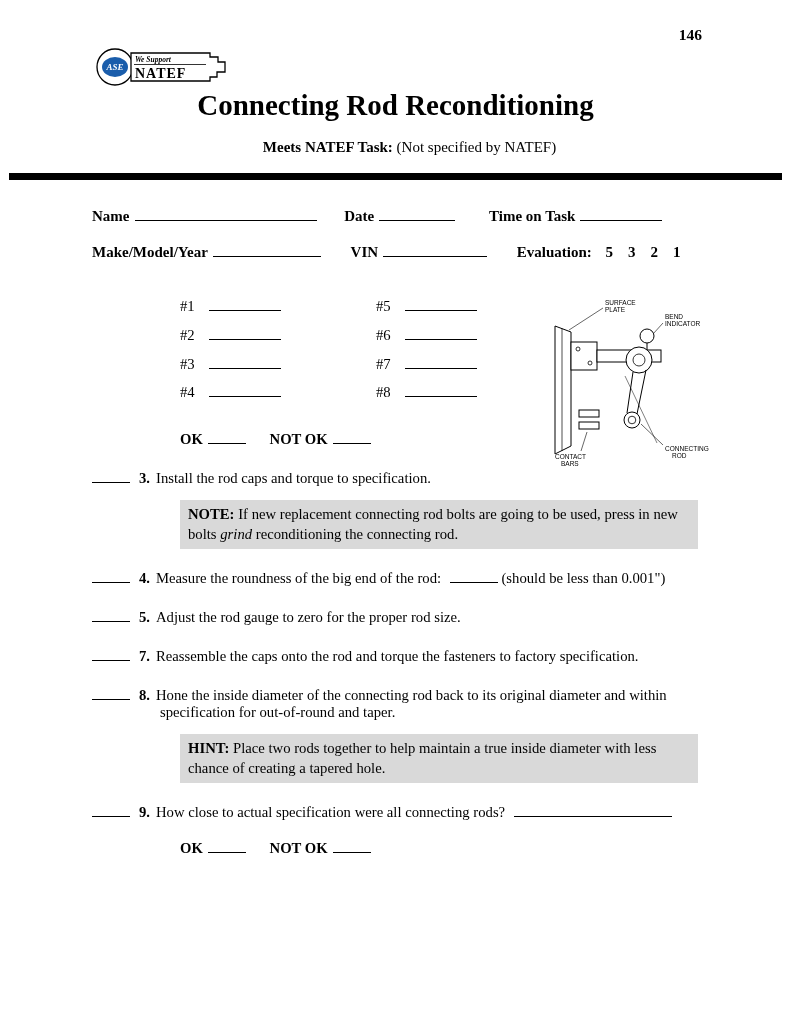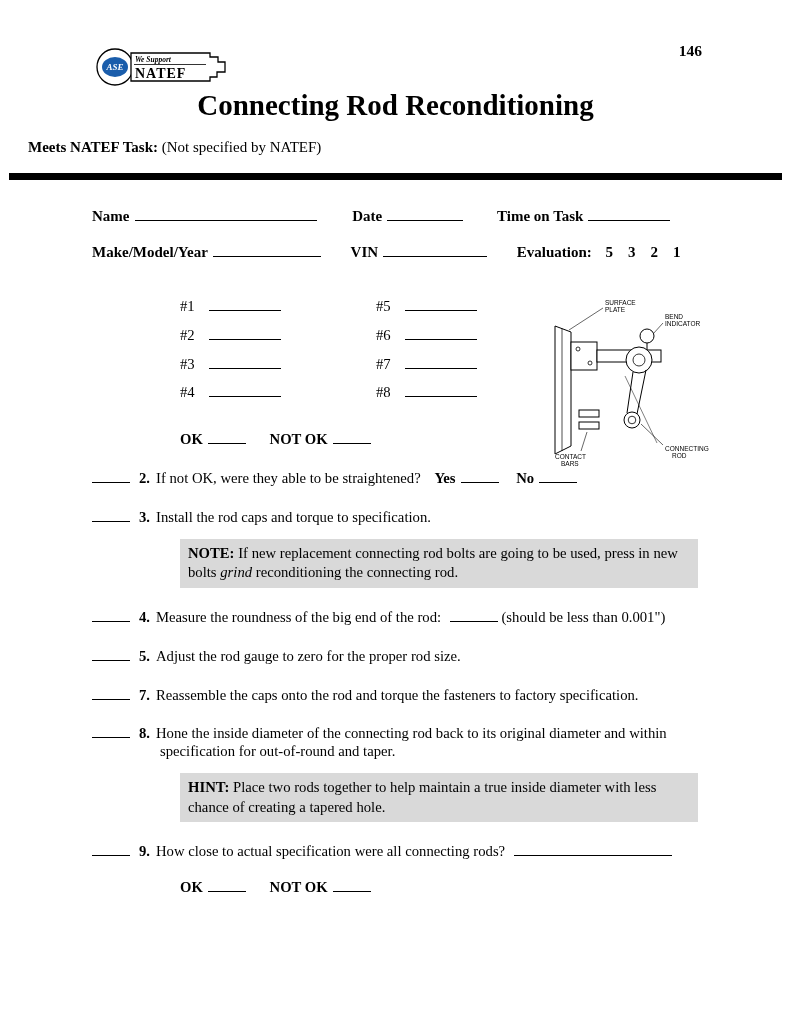--- a/index.html
+++ b/index.html
@@ -1,32 +1,32 @@
 <!DOCTYPE html>
 <html><head>
 <meta charset="utf-8">
 <style>
   html,body{margin:0;padding:0;background:#777;}
   .page{position:relative;width:791px;height:1024px;margin:0 auto;background:#fff;
         font-family:"Liberation Serif", serif;color:#000;font-size:14.7px;line-height:1.22;overflow:hidden;}
   b{font-weight:bold;}
   
   .logo{position:absolute;left:94px;top:40px;}
-  .page-num{position:absolute;right:89px;top:42px;font-weight:bold;font-size:15.5px;}
+  .page-num{position:absolute;right:89px;top:26px;font-weight:bold;font-size:15.5px;}
   .title{padding-top:88px;margin:0;text-align:center;font-size:29px;font-weight:bold;}
-  .subtitle{text-align:left;margin-top:15px;font-size:15px;padding-left:28px;}
+  .subtitle{text-align:center;margin-top:15px;font-size:15px;padding-left:28px;}
   .subtitle .lbl{font-weight:bold;}
   .rule{height:7px;background:#000;margin:16px 9px 0 9px;}
   
   .formline{margin:26px 60px 0 92px;font-size:15px;white-space:nowrap;}
   .formline .lbl{font-weight:bold;}
   .blank{display:inline-block;border-bottom:1.2px solid #000;height:0.95em;vertical-align:baseline;margin-left:5px;}
   .w182{width:182px}.w76{width:76px}.w82{width:82px}.w108{width:108px}.w104{width:104px}
   .w72{width:72px}.w38{width:38px}.w48{width:48px}.w158{width:158px}
-  .gap16{margin-left:32px}.gap26{margin-left:26px}.gap30{margin-left:30px}.gap10{margin-left:10px}.gap14{margin-left:14px}.gap20{margin-left:20px}
+  .gap16{margin-left:24px}.gap26{margin-left:26px}.gap30{margin-left:30px}.gap10{margin-left:10px}.gap14{margin-left:14px}.gap20{margin-left:20px}
   .evalscale{font-weight:bold;white-space:pre;}
   
   .steps{margin:34px 70px 0 92px;}
   .step-block{margin-bottom:19px;}
   .step{padding-left:68px;text-indent:-68px;}
   .step .lead{width:38px;margin-left:0;margin-right:9px;}
   .step .num{font-weight:bold;margin-right:6px;}
   .fields{margin:12px 0 0 88px;display:grid;grid-template-columns:196px 196px;row-gap:9px;}
   .field .flabel{display:inline-block;min-width:24px;}
   .okline{margin:27px 0 0 88px;font-weight:bold;}
@@ -88,27 +88,20 @@
         <div class="field"><span class="flabel">#7</span><span class="blank w72"></span></div>
         <div class="field"><span class="flabel">#4</span><span class="blank w72"></span></div>
         <div class="field"><span class="flabel">#8</span><span class="blank w72"></span></div>
       </div>
       <div class="okline">
         <span>OK</span><span class="blank w38"></span>
         <span class="gap20">NOT OK</span><span class="blank w38"></span>
       </div>
     </div>
 
-    <div class="step-block">
-      <div class="step">
-        <span class="blank lead"></span><b class="num">2.</b><span class="steptext"><span>If not OK, were they able to be straightened?</span>
-          <b class="gap10">Yes</b><span class="blank w38"></span>
-          <b class="gap14">No</b><span class="blank w38"></span></span>
-      </div>
-    </div>
 
     <div class="step-block">
       <div class="step">
         <span class="blank lead"></span><b class="num">3.</b><span class="steptext">Install the rod caps and torque to specification.</span>
       </div>
       <div class="notebox">
         <span class="boxlbl">NOTE:</span>
         <span>If new replacement connecting rod bolts are going to be used, press in new bolts</span>
         <i>grind</i>
         <span>reconditioning the connecting rod.</span>

